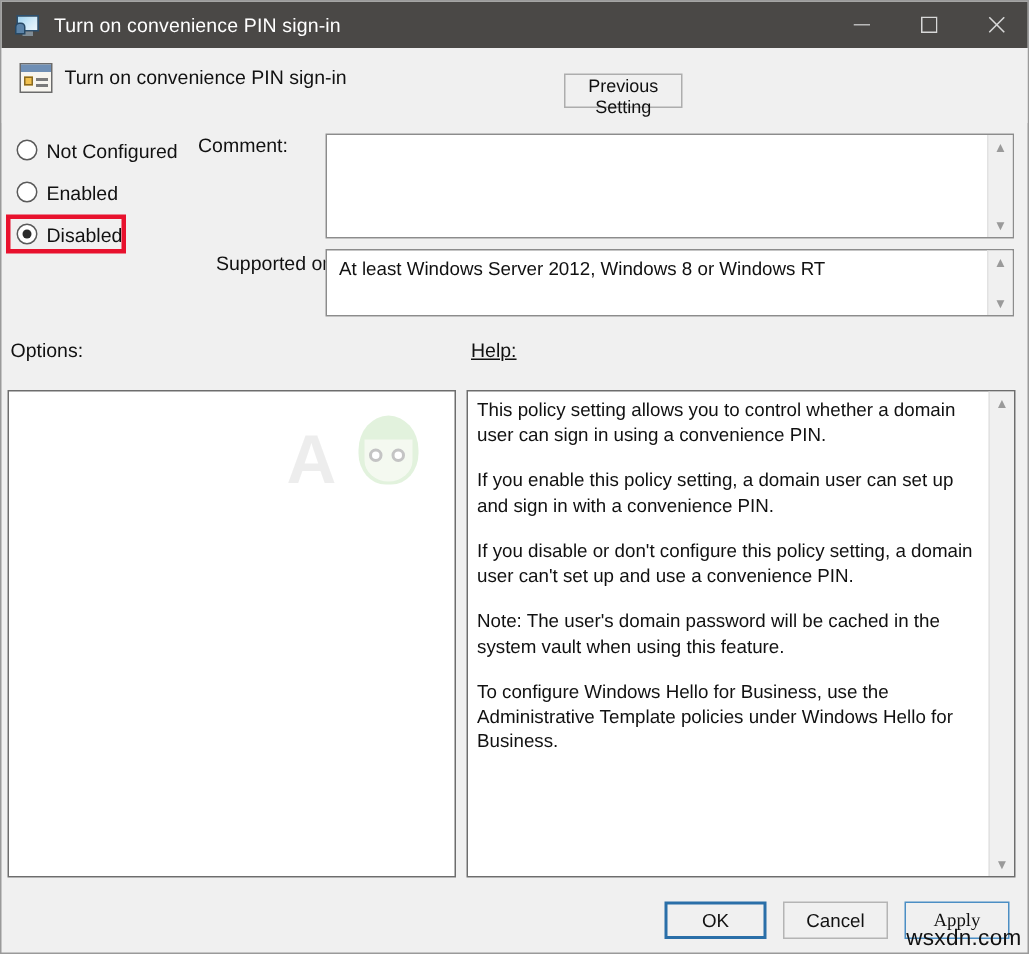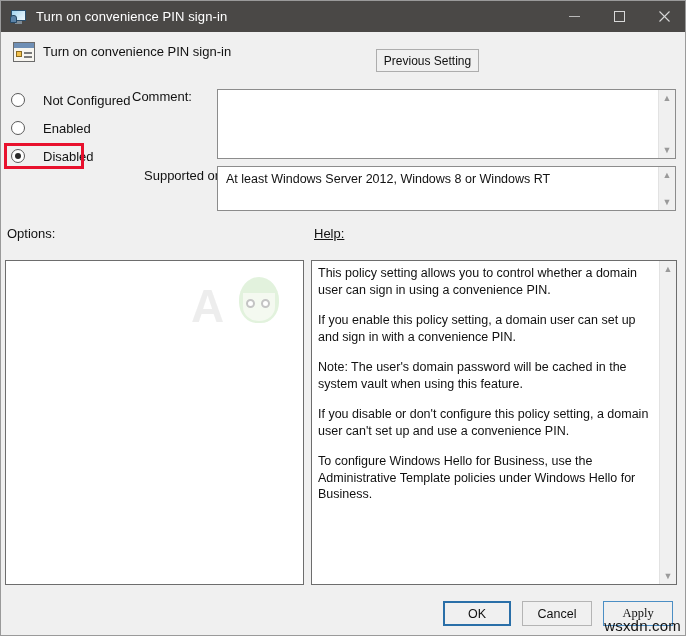--- a/index.html
+++ b/index.html
@@ -123,21 +123,21 @@
     height: 23px;
     background: #f0f0f0;
     border: 1px solid #adadad;
     font-family: "Liberation Sans", sans-serif;
     font-size: 12px;
     color: #111111;
     padding: 0;
     box-sizing: border-box;
     cursor: default;
   }
-  #btn-prev-setting { left: 375px; width: 103px; }
+  #btn-prev-setting { left: 375px; width: 79px; }
   #btn-next-setting { left: 486px; width: 99px; }
 
   
   .radio-row {
     position: absolute;
     left: 10px;
     display: flex;
     align-items: center;
     height: 18px;
   }
@@ -156,21 +156,21 @@
   }
   .radio-mark.checked::after {
     content: "";
     position: absolute;
     left: 3px; top: 3px;
     width: 6px; height: 6px;
     border-radius: 50%;
     background: #2b2b2b;
   }
   .radio-label {
-    margin-left: 18px;
+    margin-left: 6px;
     font-size: 13px;
     color: #111111;
     white-space: nowrap;
   }
 
   
   #disabled-highlight {
     position: absolute;
     left: 3px; top: 142px;
     width: 80px; height: 26px;
@@ -443,22 +443,22 @@
     <div class="wm-head"></div>
     <div class="wm-face"></div>
     <div class="wm-eye left"></div>
     <div class="wm-eye right"></div>
   </div>
 
   <div id="help-panel">
     <div id="help-text">
       <p>This policy setting allows you to control whether a domain user can sign in using a convenience PIN.</p>
       <p>If you enable this policy setting, a domain user can set up and sign in with a convenience PIN.</p>
+      <p>If you disable or don't configure this policy setting, a domain user can't set up and use a convenience PIN.</p>
       <p>Note: The user's domain password will be cached in the system vault when using this feature.</p>
-      <p>If you disable or don't configure this policy setting, a domain user can't set up and use a convenience PIN.</p>
       <p>To configure Windows Hello for Business, use the Administrative Template policies under Windows Hello for Business.</p>
     </div>
     <div class="vscroll">
       <div class="arrow up">▲</div>
       <div class="arrow down">▼</div>
     </div>
   </div>
 
   <button class="footbtn" id="btn-ok">OK</button>
   <button class="footbtn" id="btn-cancel">Cancel</button>

